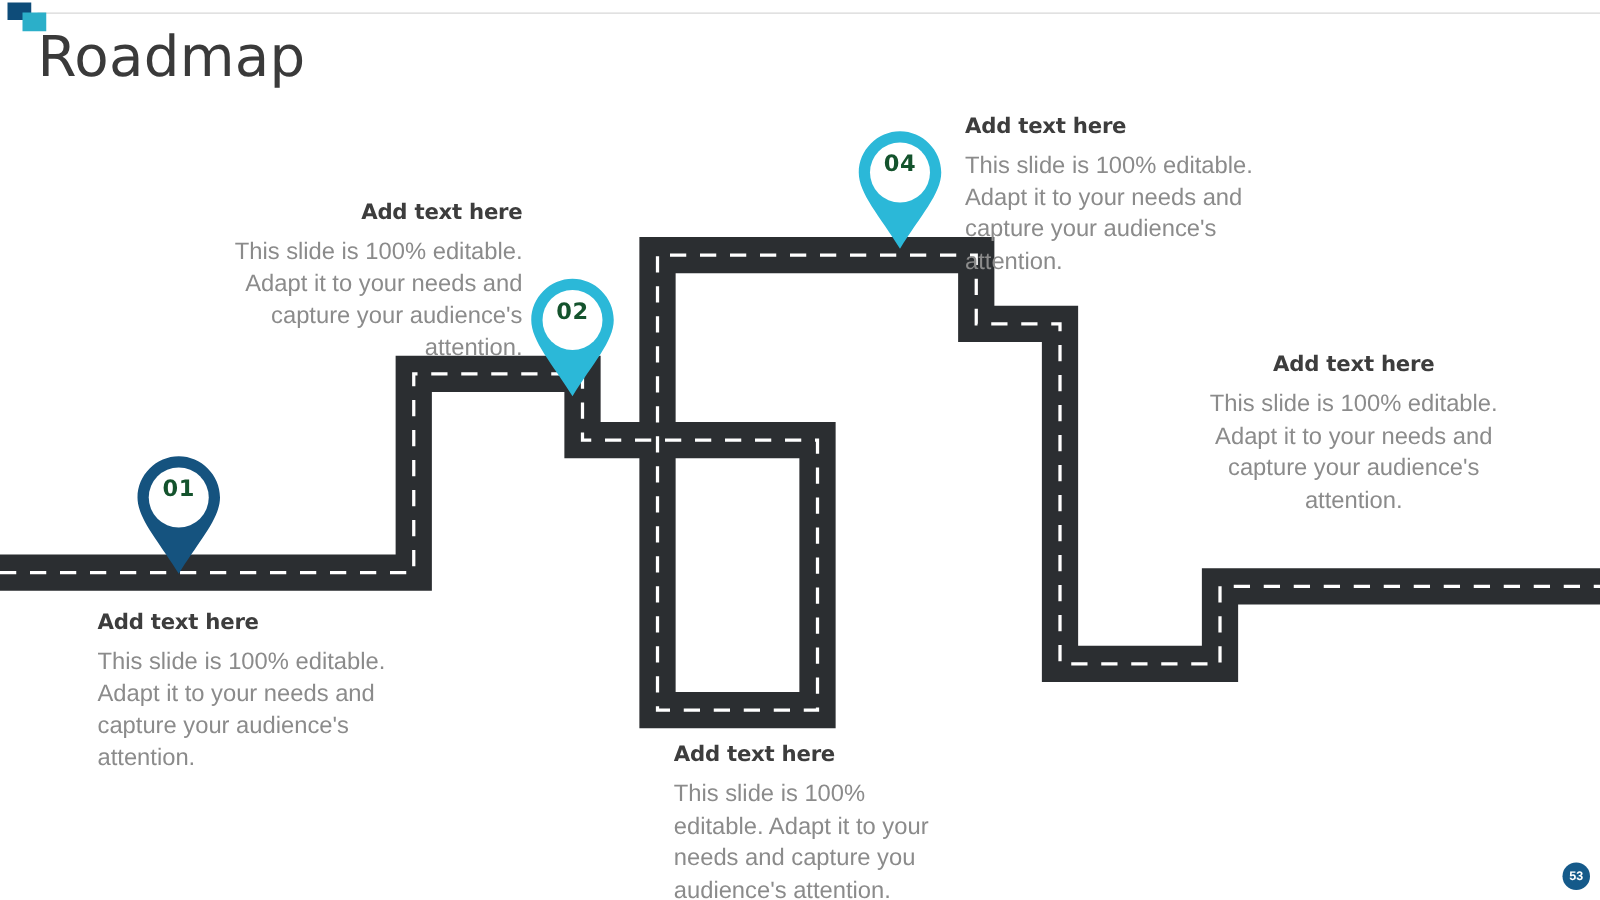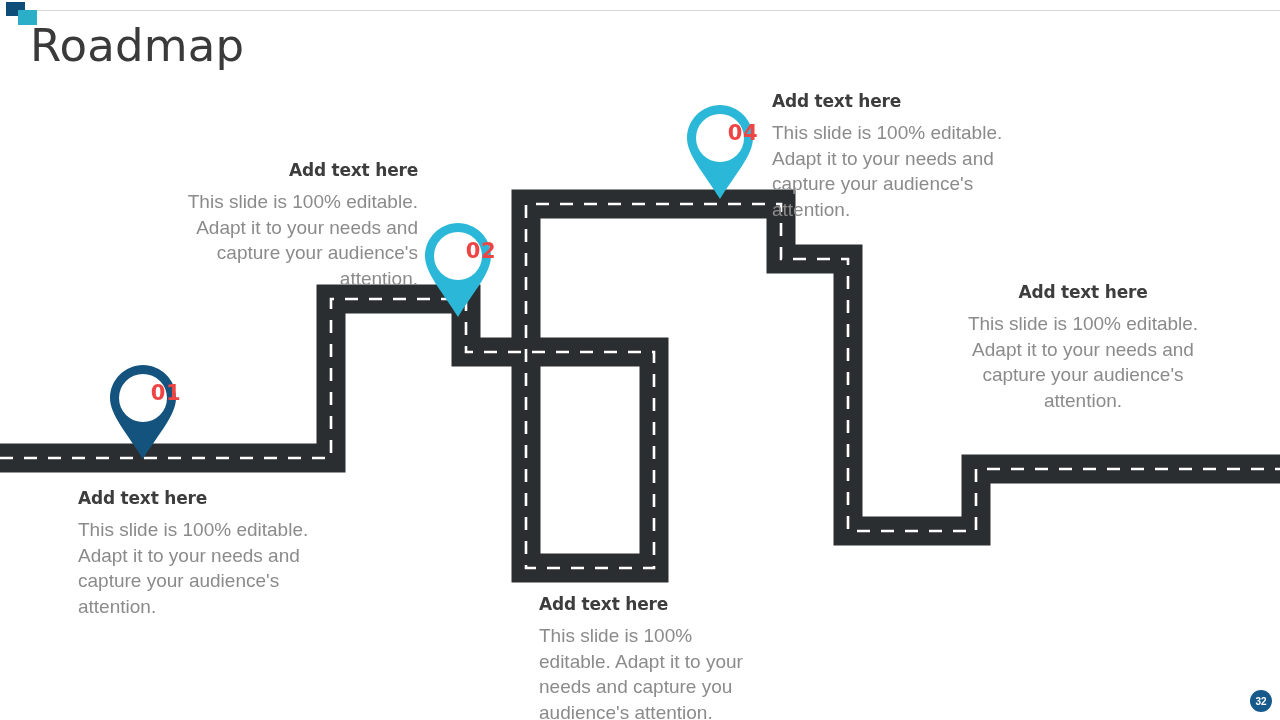--- a/index.html
+++ b/index.html
@@ -32,22 +32,22 @@
     font-family:"DejaVu Sans", sans-serif;
   }
 
   
   #road-svg{position:absolute;left:0;top:0;width:1280px;height:720px;}
 
   
   .pin{position:absolute;width:76px;height:100px;}
   .pin svg{position:absolute;left:0;top:0;}
   .pin .num{
-    position:absolute;left:0;top:18px;width:76px;text-align:right;
-    font-size:21px;font-weight:700;color:#ef4444;
+    position:absolute;left:0;top:18px;width:76px;text-align:center;
+    font-size:18px;font-weight:700;color:#14532d;
     font-family:"DejaVu Sans", sans-serif;letter-spacing:.5px;
   }
 
   
   .tblock{position:absolute;}
   .tblock .th{
     font-size:17px;font-weight:700;color:#3d3d3d;margin:0 0 9px 0;
     font-family:"DejaVu Sans", sans-serif;letter-spacing:-.2px;
   }
   .tblock .tb{
@@ -133,15 +133,15 @@
   <div class="tblock al-l" style="left:772px;top:91px;width:236px;">
     <p class="th">Add text here</p>
     <p class="tb">This slide is 100% editable.  Adapt it to your needs and capture your audience's attention.</p>
   </div>
 
   <div class="tblock al-c" style="left:966px;top:282px;width:234px;">
     <p class="th">Add text here</p>
     <p class="tb">This slide is 100% editable.  Adapt it to your needs and capture your audience's attention.</p>
   </div>
 
-  <div class="page-badge">32</div>
+  <div class="page-badge">53</div>
 
 </div>
 
 </body></html>

